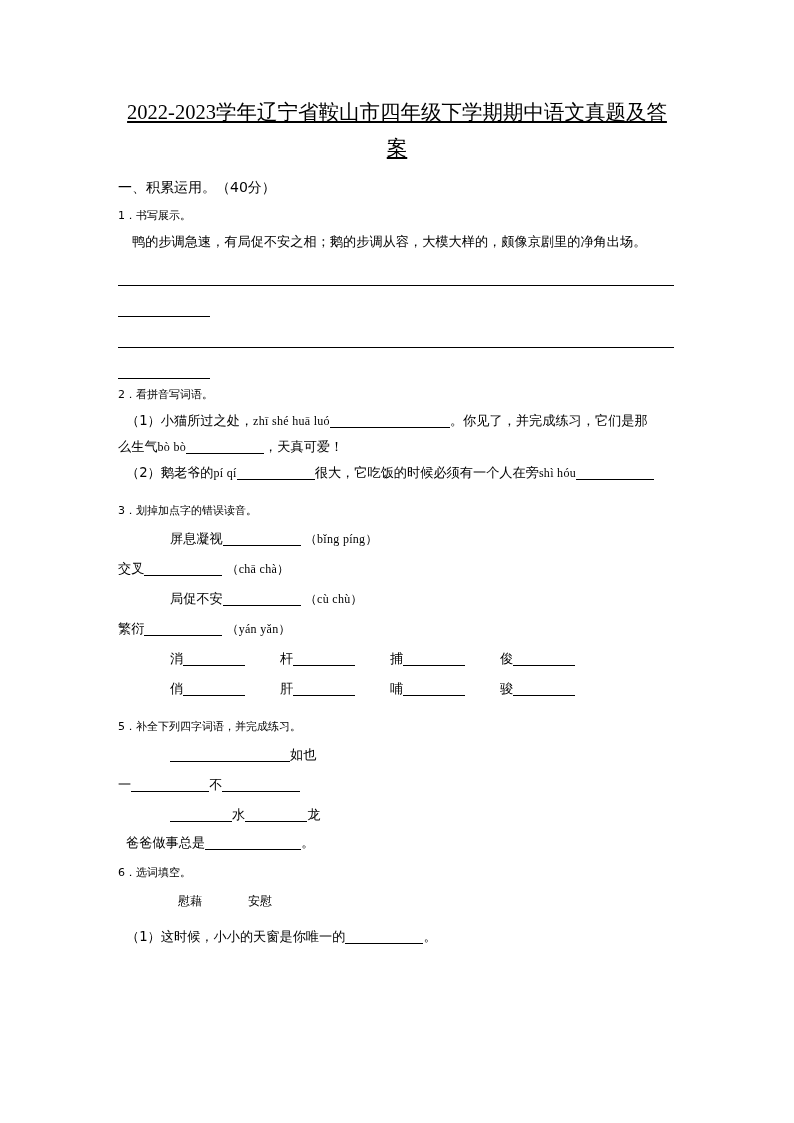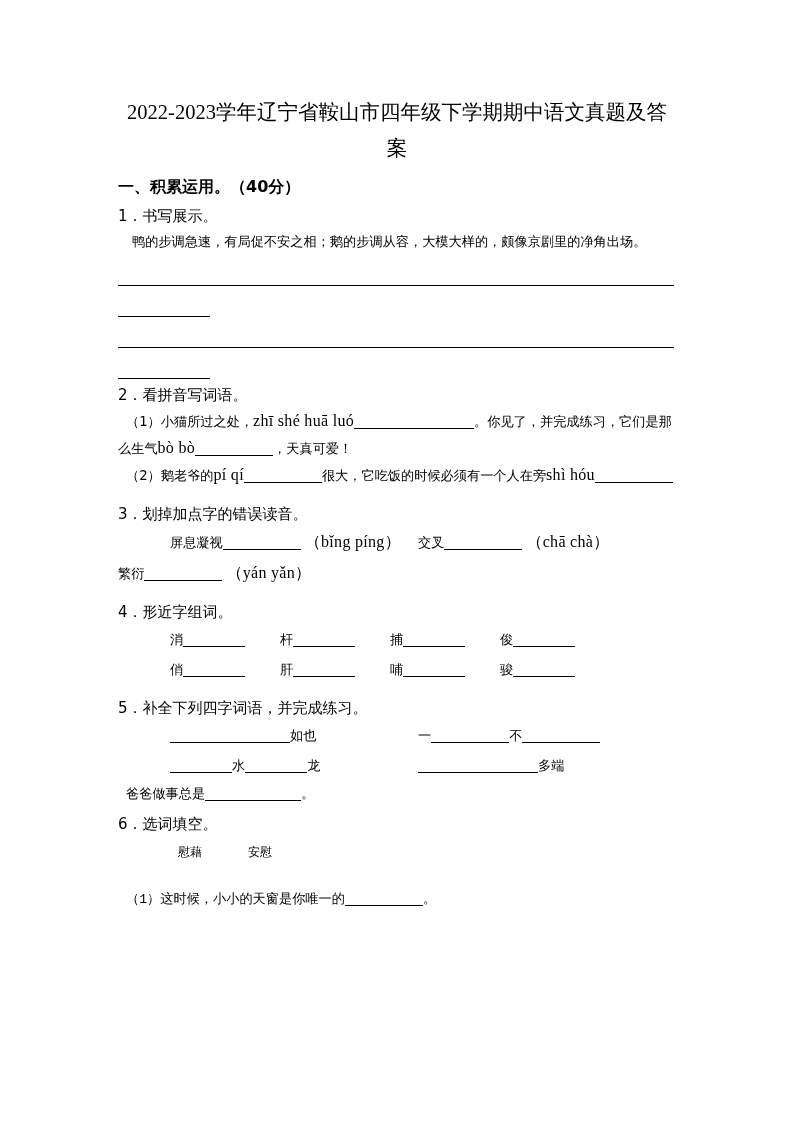--- a/index.html
+++ b/index.html
@@ -34,49 +34,50 @@
 
   
   .doc-title {
     font-size: 20.5px;
     line-height: 36px;
     text-align: center;
     font-weight: normal;
     letter-spacing: 0px;
     margin: 0 0 6px 0;
     font-family: "Liberation Serif", "DejaVu Serif", serif;
+    text-decoration: underline;
   }
 
   
   .section-head {
-    font-size: 16px;
-    font-weight: bold;
+    font-size: 14px;
+    font-weight: normal;
     line-height: 26px;
     margin: 8px 0 2px 0;
     font-family: "DejaVu Sans", "Liberation Sans", sans-serif;
   }
 
   
   .q {
     font-size: 13.2px;
     line-height: 26px;
     margin: 0;
     font-family: "DejaVu Sans", "Liberation Sans", sans-serif;
   }
   .q-num {
-    font-size: 15px;
+    font-size: 11px;
     line-height: 26px;
     margin: 3px 0 0 0;
     font-family: "DejaVu Sans", "Liberation Sans", sans-serif;
   }
   .indent1 { padding-left: 14px; }
 
   .pinyin {
     font-family: "Liberation Serif", "DejaVu Serif", serif;
-    font-size: 16px;
+    font-size: 12px;
     letter-spacing: 0.3px;
   }
 
   
   .blank {
     display: inline-block;
     border-bottom: 1.4px solid #000;
     vertical-align: -3px;
     height: 13px;
   }
@@ -96,20 +97,21 @@
   }
   .rule-long  { width: 556px; margin-top: 30px; }
   .rule-short { width: 92px;  margin-top: 30px; }
 
   
   .grid2 {
     display: flex;
     line-height: 30px;
     font-size: 13.2px;
     font-family: "DejaVu Sans", "Liberation Sans", sans-serif;
+    flex-direction: column;
   }
   .grid2 > .col-a { width: 300px; padding-left: 52px; box-sizing: border-box; }
   .grid2 > .col-b { flex: 1; }
 
   .grid4 {
     display: flex;
     line-height: 30px;
     font-size: 13.2px;
     font-family: "DejaVu Sans", "Liberation Sans", sans-serif;
     padding-left: 52px;
@@ -164,26 +166,28 @@
     <div class="grid2">
       <div class="col-a">
         <span>屏息凝视</span><span class="blank b-l"></span><span class="sp"></span><span class="pinyin">（bǐng píng）</span>
       </div>
       <div class="col-b">
         <span>交叉</span><span class="blank b-l"></span><span class="sp"></span><span class="pinyin">（chā chà）</span>
       </div>
     </div>
 
     <div class="grid2">
+      <div class="col-a">
+        <span>局促不安</span><span class="blank b-l"></span><span class="sp"></span><span class="pinyin">（cù chù）</span>
+      </div>
       <div class="col-b">
         <span>繁衍</span><span class="blank b-l"></span><span class="sp"></span><span class="pinyin">（yán yǎn）</span>
       </div>
     </div>
 
-    <div class="q-num" style="margin-top:10px;">4．形近字组词。</div>
 
     <div class="grid4">
       <div><span>消</span><span class="blank b-m"></span></div>
       <div><span>杆</span><span class="blank b-m"></span></div>
       <div><span>捕</span><span class="blank b-m"></span></div>
       <div><span>俊</span><span class="blank b-m"></span></div>
     </div>
 
     <div class="grid4">
       <div><span>俏</span><span class="blank b-m"></span></div>
@@ -200,33 +204,30 @@
       </div>
       <div class="col-b">
         <span>一</span><span class="blank b-l"></span><span>不</span><span class="blank b-l"></span>
       </div>
     </div>
 
     <div class="grid2">
       <div class="col-a">
         <span class="blank b-m"></span><span>水</span><span class="blank b-m"></span><span>龙</span>
       </div>
-      <div class="col-b">
-        <span class="blank b-xxl"></span><span>多端</span>
-      </div>
     </div>
 
     <div class="q" style="padding-left:8px;">
       <span>爸爸做事总是</span><span class="blank b-xl"></span><span>。</span>
     </div>
 
     <div class="q-num" style="margin-top:4px;">6．选词填空。</div>
 
     <div class="wordbank">
       <span class="w">慰藉</span><span class="w">安慰</span>
     </div>
 
-    <div class="q" style="padding-left:8px;margin-top:20px;font-family:Liberation Mono, monospace;">
+    <div class="q" style="padding-left:8px;margin-top:8px;">
       <span>（1）这时候，小小的天窗是你唯一的</span><span class="blank b-l"></span><span>。</span>
     </div>
 
   </div>
 </div>
 
 </body></html>

